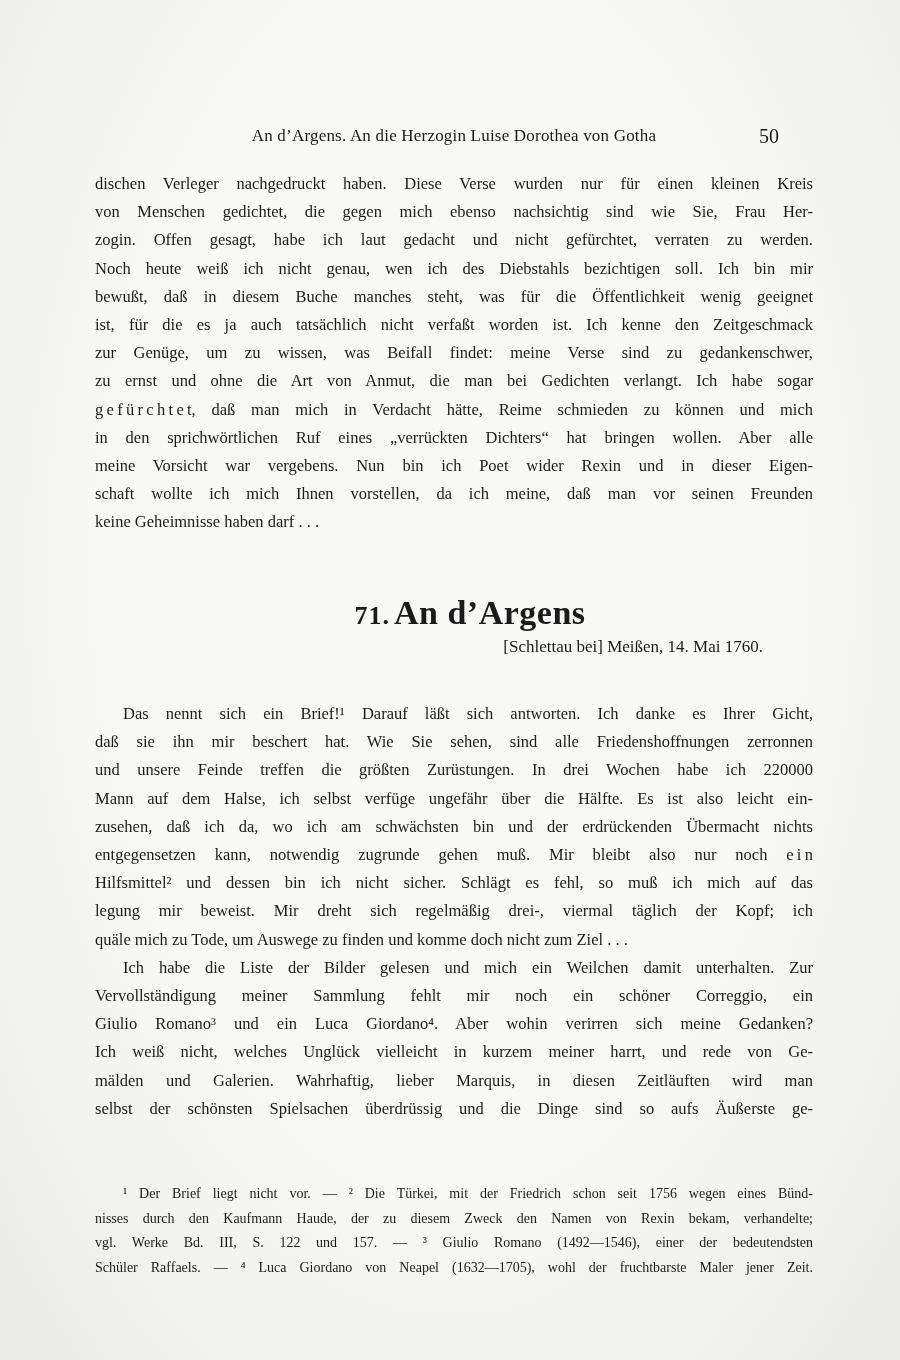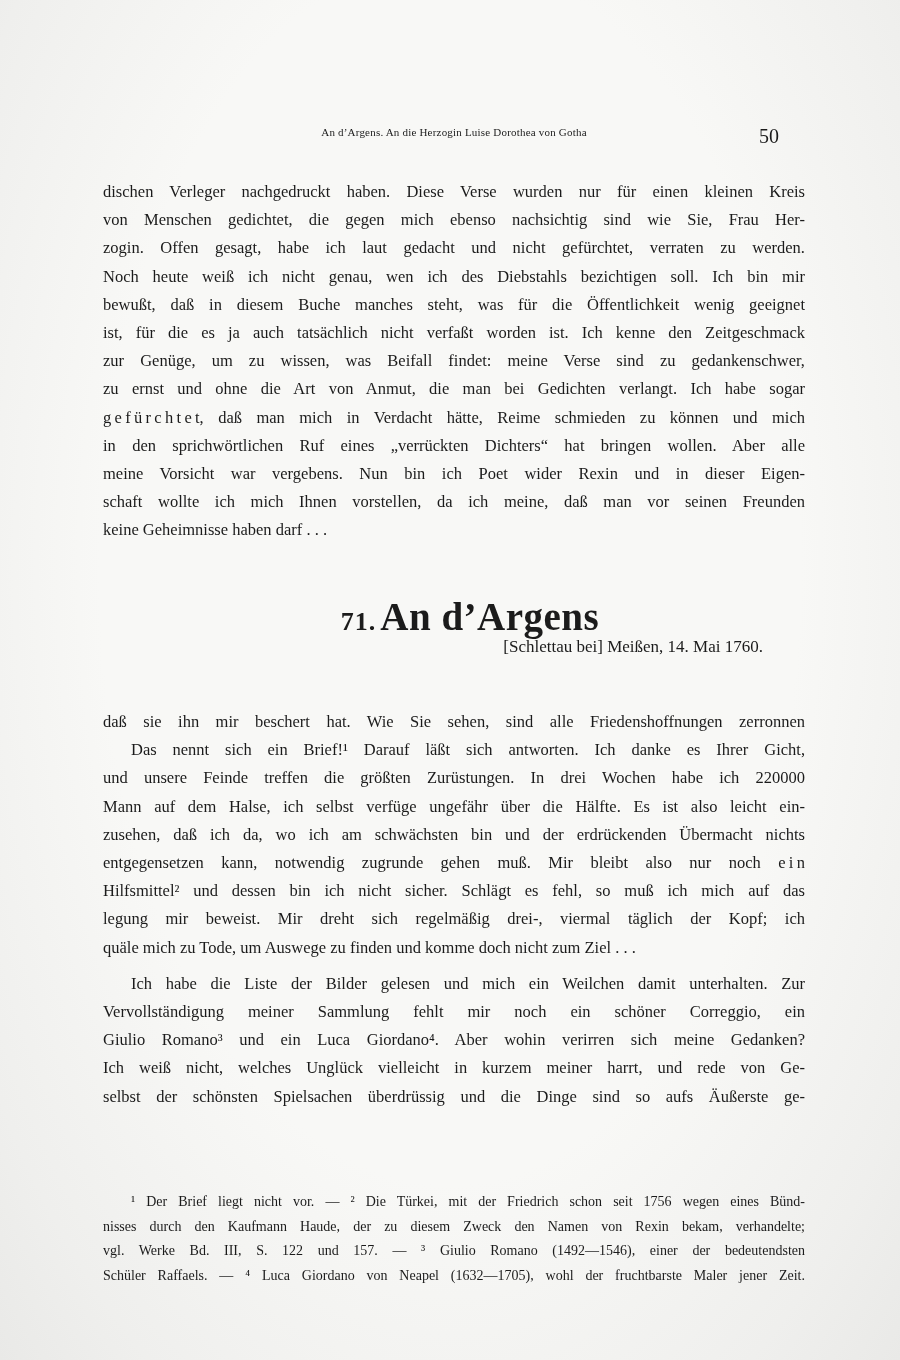--- a/index.html
+++ b/index.html
@@ -22,60 +22,60 @@
   }
   .running-head {
     position: absolute;
     top: 126px;
     left: 95px;
     width: 718px;
     height: 26px;
   }
   .rh-title {
     text-align: center;
-    font-size: 11px;
+    font-size: 17px;
     letter-spacing: 0.2px;
   }
   .rh-page {
     position: absolute;
     right: 34px;
     top: -1px;
     font-size: 20px;
   }
   .textblock {
     position: absolute;
     left: 95px;
     width: 718px;
     font-size: 16.5px;
   }
   #continuation { top: 170px; }
   #letter-body  { top: 700px; }
   #footnotes    { top: 1182px; font-size: 14px; }
 
-  .para { margin: 8px; }
+  .para { margin: 0; }
   .line {
     line-height: 28.2px;
     text-align: justify;
     text-align-last: justify;
     white-space: normal;
   }
   #footnotes .line { line-height: 24.6px; }
   .line.lastline { text-align-last: left; }
   .line.indent { text-indent: 28px; }
 
   .letter-heading {
     position: absolute;
     top: 594px;
     left: 95px;
     width: 718px;
     text-align: center;
     font-weight: bold;
   }
   .lh-number { font-size: 26px; letter-spacing: 1px; margin-left: 32px; }
-  .lh-title  { font-size: 39px; margin-left: 0; letter-spacing: 0.5px; }
+  .lh-title  { font-size: 34px; margin-left: 0; letter-spacing: 0.5px; }
 
   .dateline {
     position: absolute;
     top: 637px;
     left: 95px;
     width: 668px; 
     text-align: right;
     font-size: 17px;
   }
 </style>
@@ -109,35 +109,36 @@
 
   <div class="letter-heading">
     <span class="lh-number">71.</span>
     <span class="lh-title">An d’Argens</span>
   </div>
 
   <div class="dateline">[Schlettau bei] Meißen, 14. Mai 1760.</div>
 
   <div id="letter-body" class="textblock">
       <div class="para">
+        <div class="line indent">Das nennt sich ein Brief!¹ Darauf läßt sich antworten. Ich danke es Ihrer Gicht,</div>
         <div class="line">daß sie ihn mir beschert hat. Wie Sie sehen, sind alle Friedenshoffnungen zerronnen</div>
-        <div class="line indent">Das nennt sich ein Brief!¹ Darauf läßt sich antworten. Ich danke es Ihrer Gicht,</div>
         <div class="line">und unsere Feinde treffen die größten Zurüstungen. In drei Wochen habe ich 220000</div>
         <div class="line">Mann auf dem Halse, ich selbst verfüge ungefähr über die Hälfte. Es ist also leicht ein-</div>
         <div class="line">zusehen, daß ich da, wo ich am schwächsten bin und der erdrückenden Übermacht nichts</div>
         <div class="line">entgegensetzen kann, notwendig zugrunde gehen muß. Mir bleibt also nur noch e i n</div>
         <div class="line">Hilfsmittel² und dessen bin ich nicht sicher. Schlägt es fehl, so muß ich mich auf das</div>
         <div class="line">legung mir beweist. Mir dreht sich regelmäßig drei-, viermal täglich der Kopf; ich</div>
         <div class="line lastline">quäle mich zu Tode, um Auswege zu finden und komme doch nicht zum Ziel . . .</div>
       </div>
       <div class="para">
         <div class="line indent">Ich habe die Liste der Bilder gelesen und mich ein Weilchen damit unterhalten. Zur</div>
         <div class="line">Vervollständigung meiner Sammlung fehlt mir noch ein schöner Correggio, ein</div>
         <div class="line">Giulio Romano³ und ein Luca Giordano⁴. Aber wohin verirren sich meine Gedanken?</div>
         <div class="line">Ich weiß nicht, welches Unglück vielleicht in kurzem meiner harrt, und rede von Ge-</div>
+        <div class="line">mälden und Galerien. Wahrhaftig, lieber Marquis, in diesen Zeitläuften wird man</div>
         <div class="line">selbst der schönsten Spielsachen überdrüssig und die Dinge sind so aufs Äußerste ge-</div>
       </div>
     </div>
 
   <div id="footnotes" class="textblock">
       <div class="para">
         <div class="line indent">¹ Der Brief liegt nicht vor. — ² Die Türkei, mit der Friedrich schon seit 1756 wegen eines Bünd-</div>
         <div class="line">nisses durch den Kaufmann Haude, der zu diesem Zweck den Namen von Rexin bekam, verhandelte;</div>
         <div class="line">vgl. Werke Bd. III, S. 122 und 157. — ³ Giulio Romano (1492—1546), einer der bedeutendsten</div>
         <div class="line">Schüler Raffaels. — ⁴ Luca Giordano von Neapel (1632—1705), wohl der fruchtbarste Maler jener Zeit.</div>

